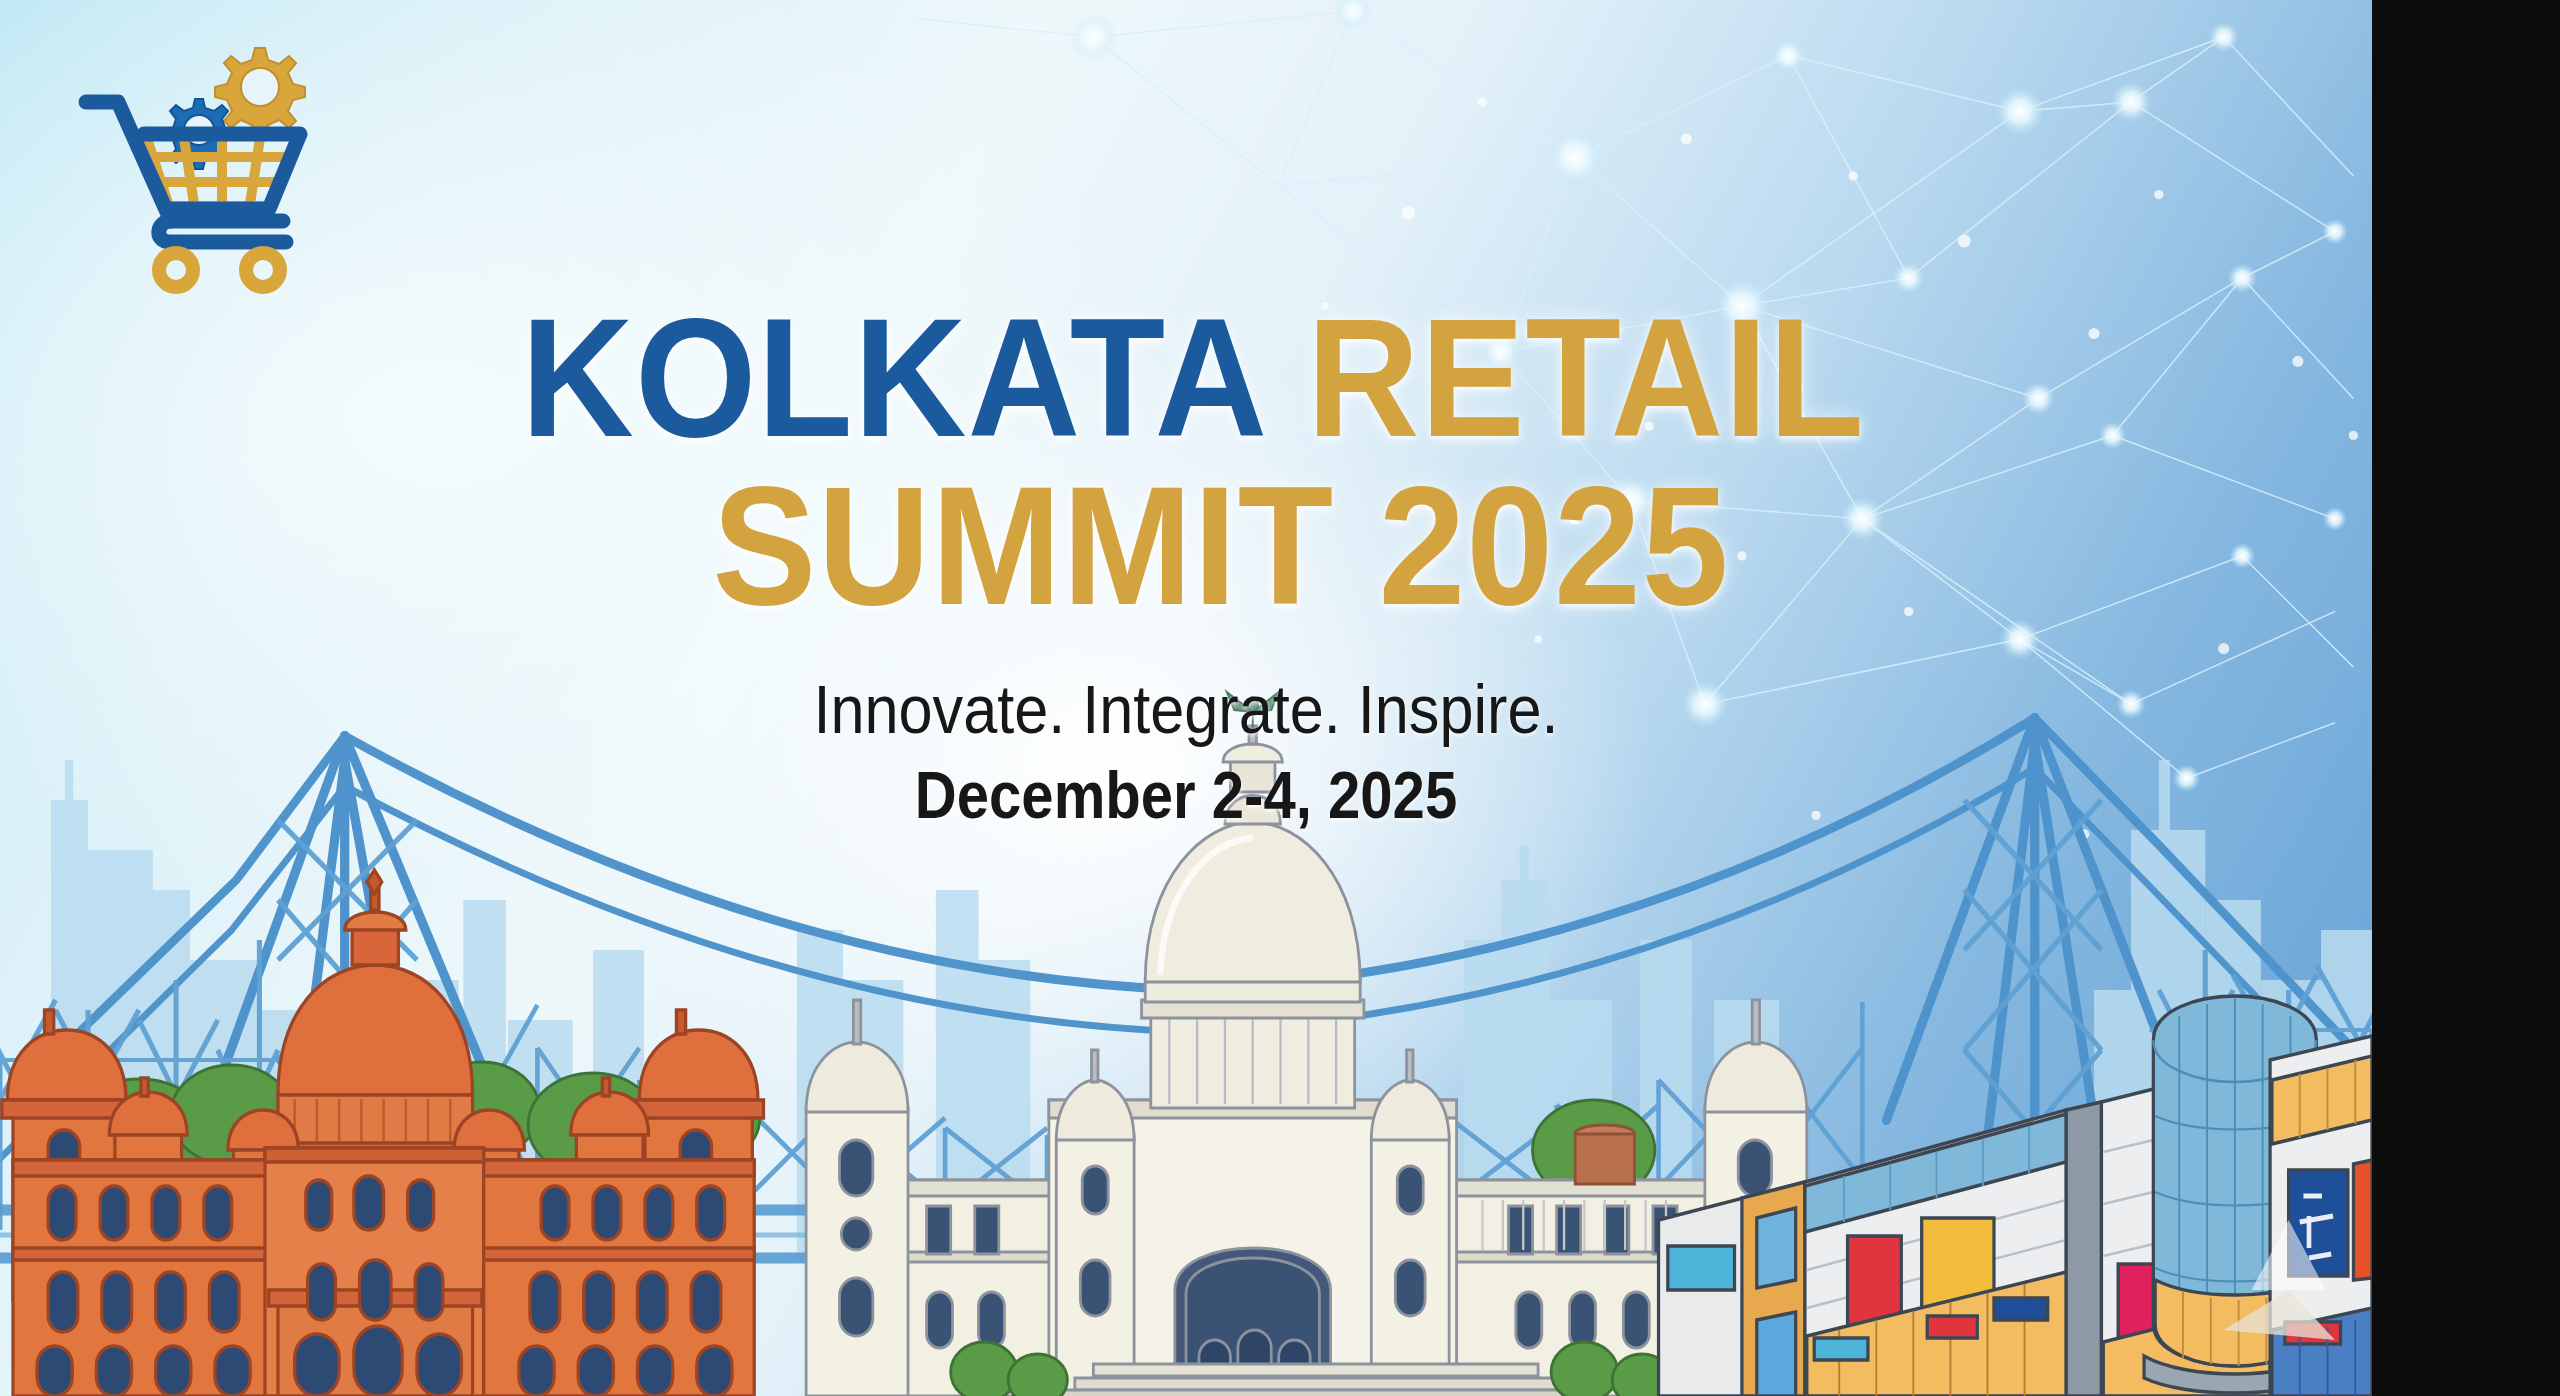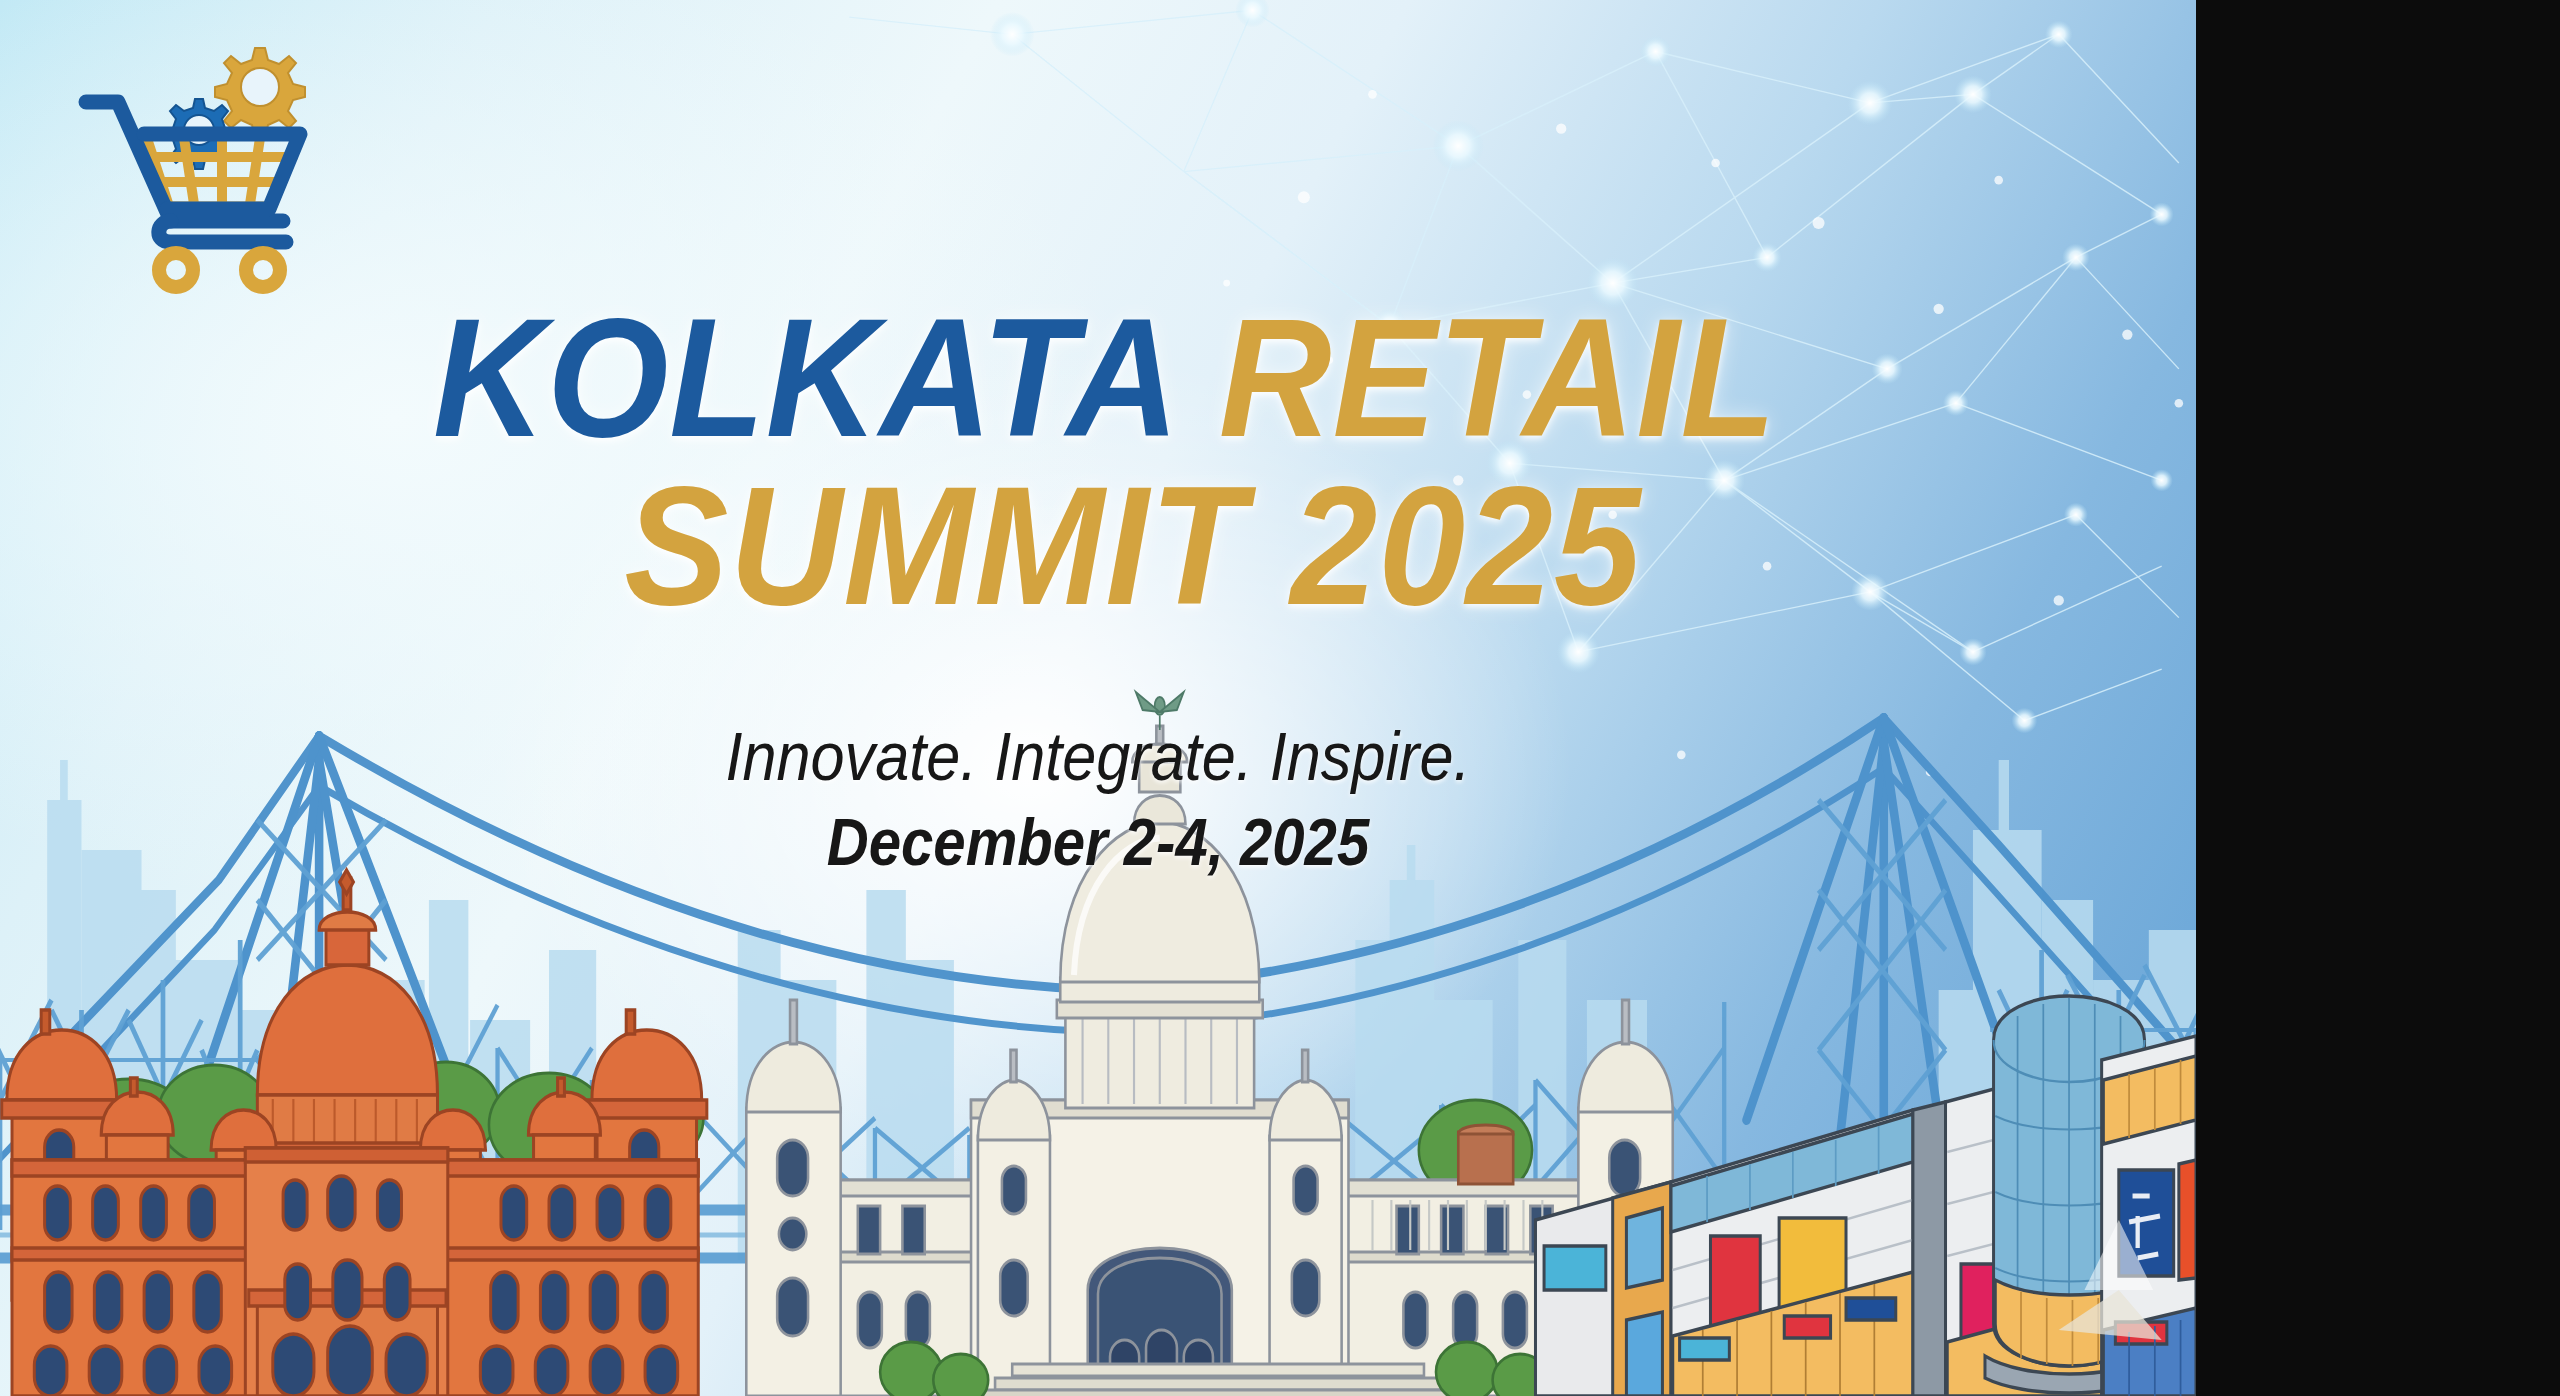--- a/index.html
+++ b/index.html
@@ -2,27 +2,26 @@
 <html><head>
 <meta charset="utf-8">
 <title>Kolkata Retail Summit 2025</title>
 <style>
   * { margin:0; padding:0; box-sizing:border-box; }
   html,body { background:#0c0c0c; }
   body { font-family:"Liberation Sans", sans-serif; }
 
   #banner {
     position:relative;
-    width:2196px; height:1396px;
+    width:2372px; height:1396px;
     overflow:hidden;
     background:
       radial-gradient(ellipse 1200px 800px at 18% 30%, #f3fbfd 0%, rgba(243,251,253,0) 62%),
       radial-gradient(ellipse 900px 700px at 47% 55%, #ffffff 0%, rgba(255,255,255,0) 60%),
       linear-gradient(118deg, #c2e9f5 0%, #ddf1f8 17%, #eef8fb 34%, #e3f1f9 48%, #b9d9ef 64%, #86b8e0 80%, #5f9fd4 100%);
-    font-style: italic;
   }
 
   
   .netlayer { position:absolute; inset:0; pointer-events:none; }
 
   
   .skyline { position:absolute; left:0; top:0; width:100%; height:100%; }
 
   
   .bridge { position:absolute; left:0; top:0; width:100%; height:100%; }
@@ -54,21 +53,21 @@
     letter-spacing:1px;
     transform:scaleX(0.93);
     white-space:nowrap;
     text-shadow:0 3px 7px rgba(255,255,255,0.85), 0 0 22px rgba(255,255,255,0.6);
   }
   .tline.l1 { margin-left:14px; }
   .tline.l2 { margin-left:70px; margin-top:12px; }
   .blue { color:#1c5a9e; }
   .gold { color:#d3a33f; }
 
-  #sublines { position:absolute; left:0; width:100%; top:720px;text-align:center; }
+  #sublines { position:absolute; left:0; width:100%; top:673px;text-align:center; }
   .subline {
     font-family:"Liberation Sans", sans-serif;
     color:#171717;
     font-weight:500;
     font-size:68px;
     line-height:1.08;
     letter-spacing:0px;
     transform:scaleX(0.90);
     white-space:nowrap;
     text-shadow:0 2px 5px rgba(255,255,255,0.9);

